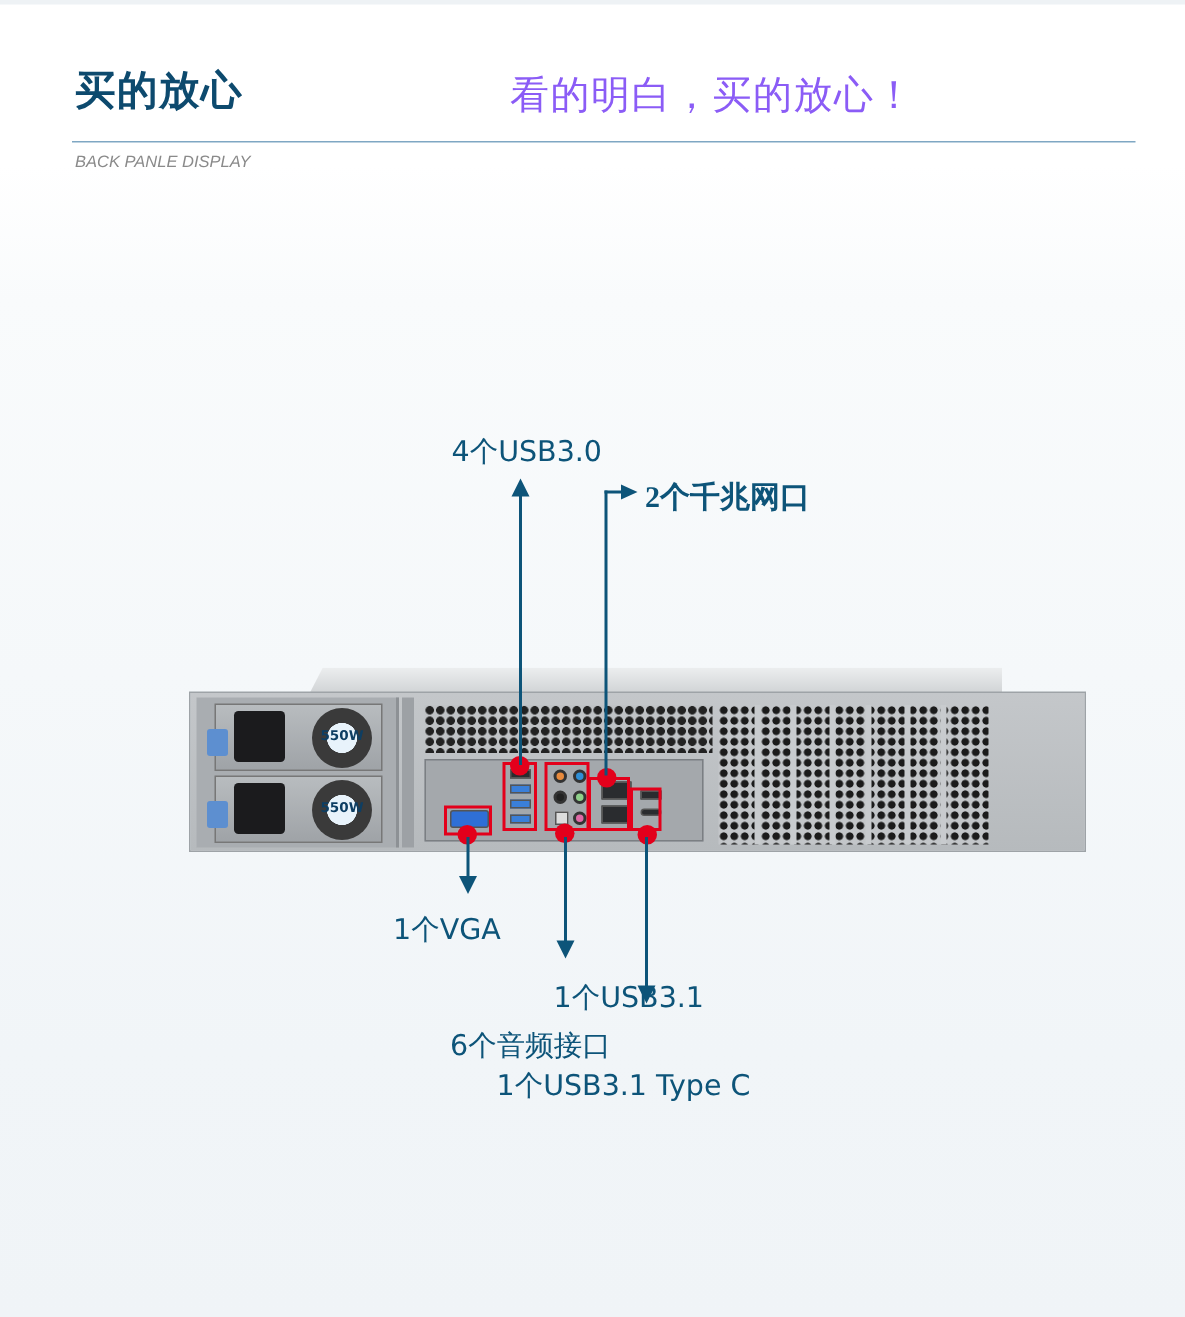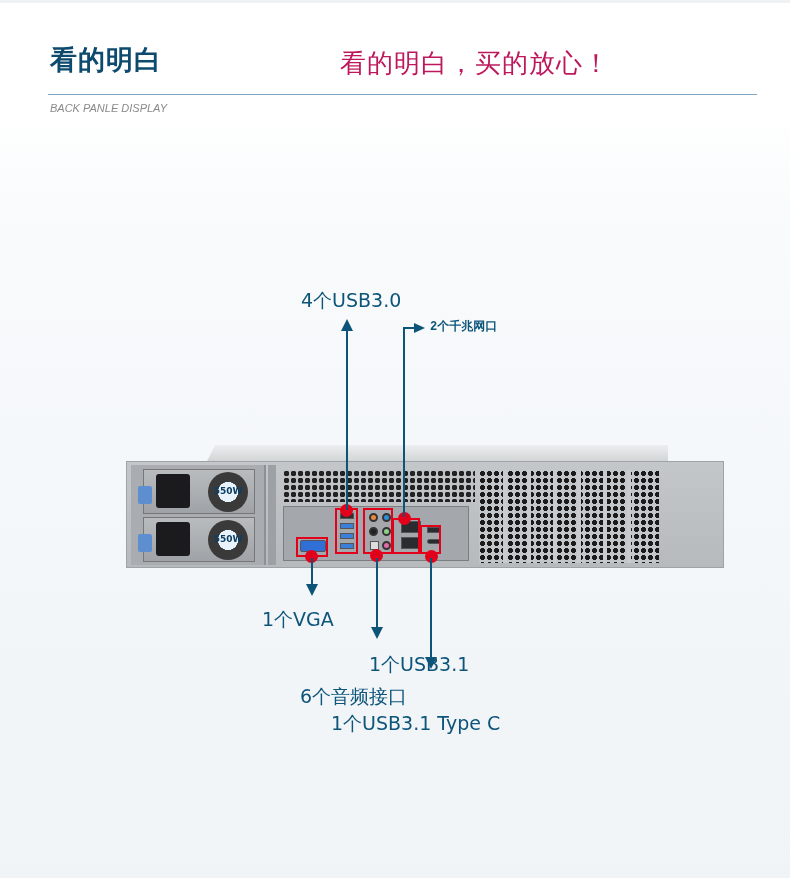--- a/index.html
+++ b/index.html
@@ -4,25 +4,25 @@
 <style>
   *{box-sizing:border-box;margin:0;padding:0;}
   html,body{width:790px;height:878px;overflow:hidden;}
   body{
     position:relative;
     font-family:"DejaVu Sans","Liberation Sans",sans-serif;
     background:linear-gradient(to bottom,#ffffff 0px,#ffffff 110px,#f9fbfc 200px,#f1f5f8 700px,#f0f4f7 878px);
   }
   .topbar{position:absolute;left:0;top:0;width:790px;height:3px;background:#eef2f5;}
   .title{position:absolute;left:50px;top:42px;font-size:27px;font-weight:bold;color:#0d4a6e;letter-spacing:1px;}
-  .slogan{position:absolute;left:340px;top:46px;font-size:26px;color:#be185d;letter-spacing:1px;}
+  .slogan{position:absolute;left:340px;top:46px;font-size:26px;color:#8b5cf6;letter-spacing:1px;}
   .rule{position:absolute;left:48px;top:94px;width:709px;height:1px;background:#7fa7c3;}
   .subtitle{position:absolute;left:50px;top:102px;font-family:"Liberation Sans",sans-serif;font-style:italic;font-size:11px;color:#8a8a8a;}
   .label{position:absolute;color:#0d5479;font-size:19px;white-space:nowrap;}
-  .label.serif{font-family:Liberation Mono, monospace;font-size:12px;font-weight:bold;text-align:center;}
+  .label.serif{font-family:Liberation Serif, serif;font-size:20px;font-weight:bold;text-align:center;}
   .line{position:absolute;background:#0d5479;}
   .arrow-up{position:absolute;width:0;height:0;border-left:6px solid transparent;border-right:6px solid transparent;border-bottom:12px solid #0d5479;}
   .arrow-down{position:absolute;width:0;height:0;border-left:6px solid transparent;border-right:6px solid transparent;border-top:12px solid #0d5479;}
   .arrow-right{position:absolute;width:0;height:0;border-top:5px solid transparent;border-bottom:5px solid transparent;border-left:11px solid #0d5479;}
 
   
   .server{position:absolute;left:126px;top:445px;width:542px;height:123px;}
   .lid{position:absolute;left:80px;top:0;width:462px;height:18px;background:linear-gradient(#eceeef,#cfd2d4);clip-path:polygon(0 100%,2% 0,100% 0,100% 100%);}
   .body{position:absolute;left:0;top:16px;width:598px;height:107px;background:linear-gradient(#c4c7ca,#b6babd);border:1px solid #9ea3a7;}
   .psu-area{position:absolute;left:4px;top:3px;width:135px;height:100px;background:#a9adb1;border-right:2px solid #8d9195;}
@@ -42,21 +42,21 @@
   .port.blue{background:#2f6fd6;}
   .port.usb{background:#3a7fd9;}
   .audio{position:absolute;width:9px;height:9px;border-radius:50%;border:2px solid #333;}
   .redbox{position:absolute;border:2px solid #e3001b;}
   .reddot{position:absolute;width:13px;height:13px;border-radius:50%;background:#e3001b;}
 </style>
 </head>
 <body>
 
 <div class="topbar"></div>
-<div class="title">看的明白</div>
+<div class="title">买的放心</div>
 <div class="slogan">看的明白，买的放心！</div>
 <div class="rule"></div>
 <div class="subtitle">BACK PANLE DISPLAY</div>
 
 <div class="server">
   <div class="lid"></div>
   <div class="body">
     <div class="psu-area">
       <div class="psu" style="top:4px;">
         <div class="handle"></div>

